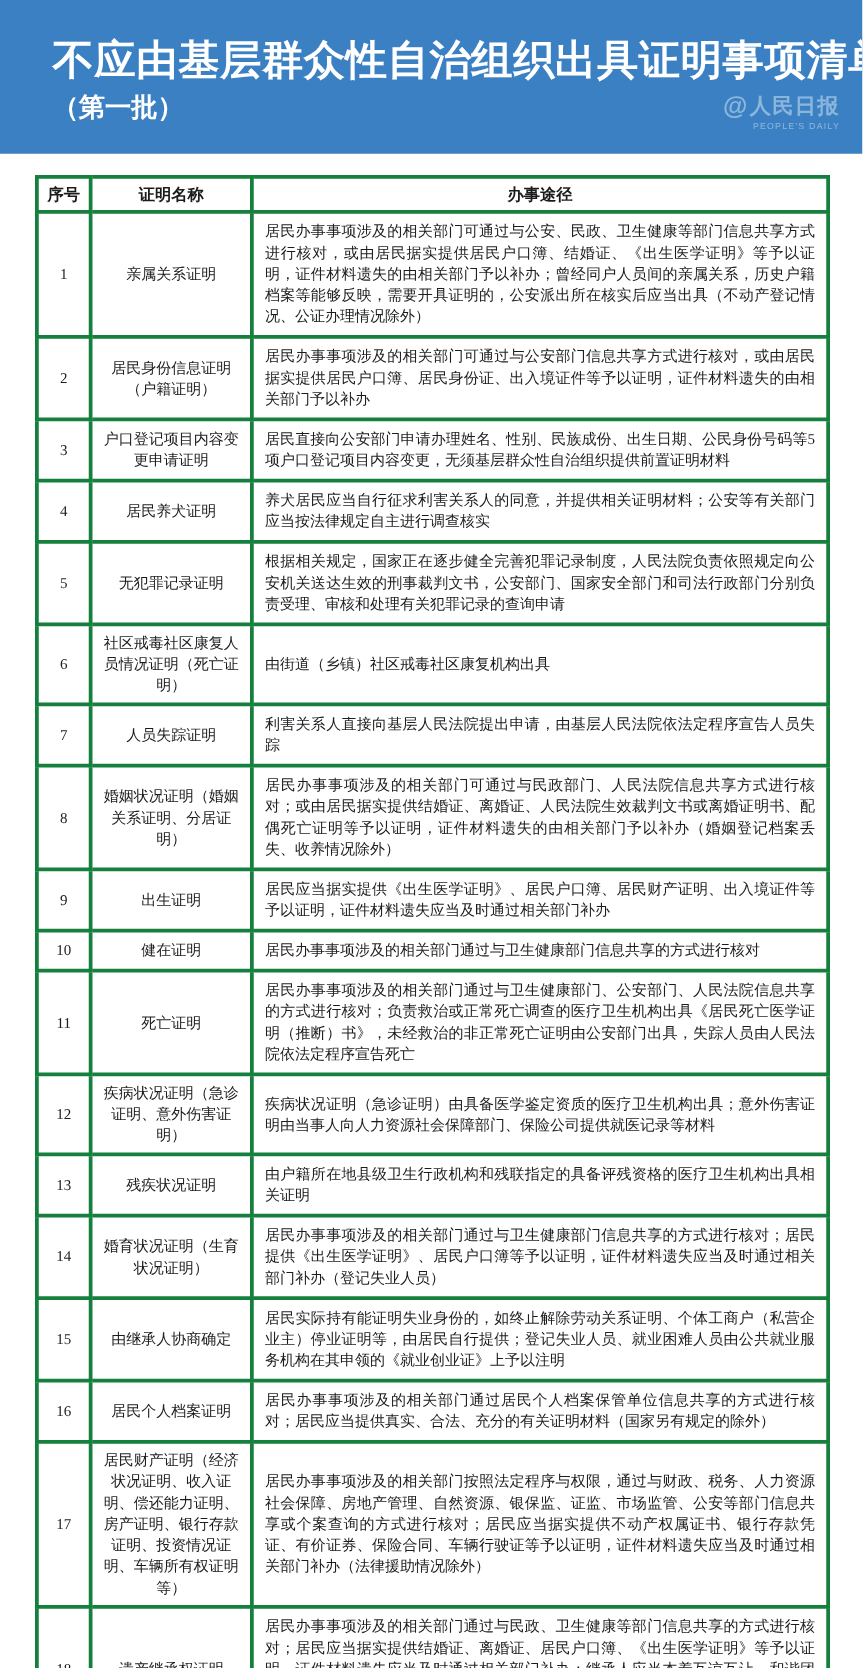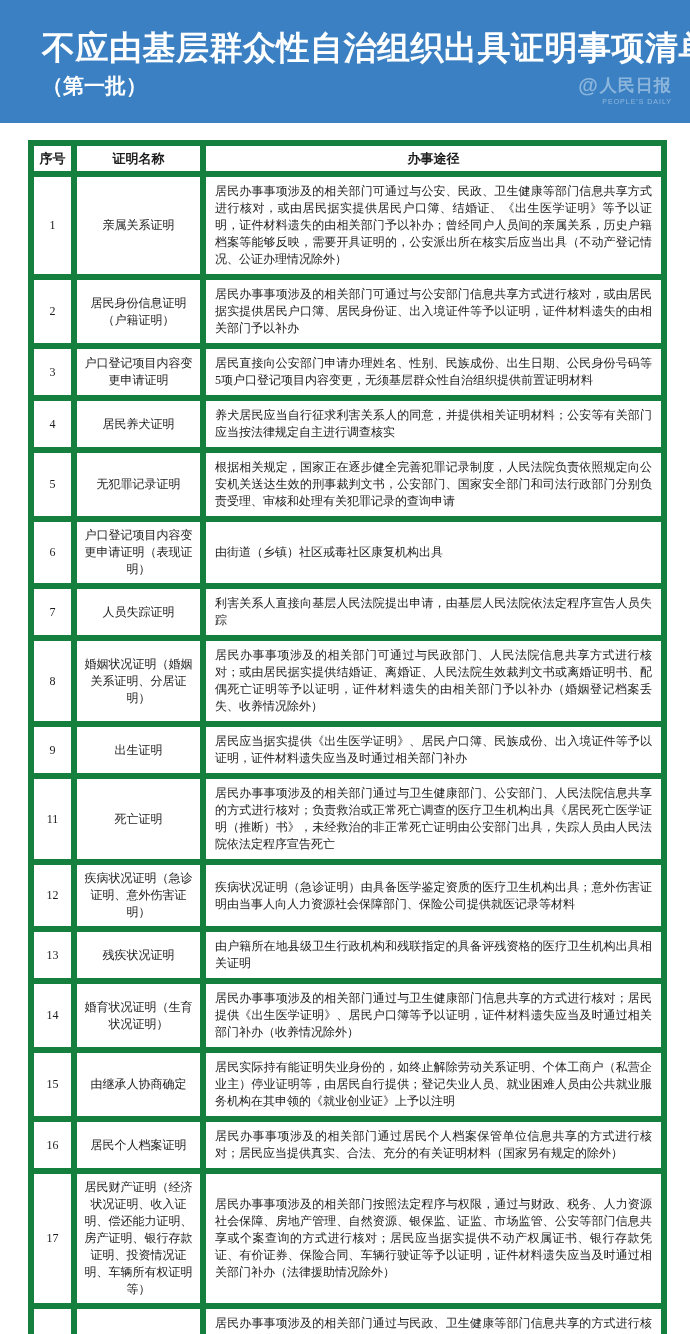--- a/index.html
+++ b/index.html
@@ -73,21 +73,21 @@
   }
   .table-wrap {
     margin: 17px 28px 0 28px;
   }
   table.cert-table {
     width: 633px;
     border-collapse: collapse;
     table-layout: fixed;
   }
   .cert-table th, .cert-table td {
-    border: 6px solid #15803d;
+    border: 3px solid #15803d;
     font-size: 12px;
     line-height: 17px;
     vertical-align: middle;
   }
   .cert-table th {
     font-weight: bold;
     text-align: center;
     padding: 4px 2px;
     font-size: 13px;
   }
@@ -156,57 +156,62 @@
           <td class="td-name">居民养犬证明</td>
           <td class="td-path">养犬居民应当自行征求利害关系人的同意，并提供相关证明材料；公安等有关部门应当按法律规定自主进行调查核实</td>
         </tr>
         <tr>
           <td class="td-no">5</td>
           <td class="td-name">无犯罪记录证明</td>
           <td class="td-path">根据相关规定，国家正在逐步健全完善犯罪记录制度，人民法院负责依照规定向公安机关送达生效的刑事裁判文书，公安部门、国家安全部门和司法行政部门分别负责受理、审核和处理有关犯罪记录的查询申请</td>
         </tr>
         <tr>
           <td class="td-no">6</td>
-          <td class="td-name">户口登记项目内容变更申请证明（表现证明）</td>
+          <td class="td-name">社区戒毒社区康复人员情况证明（死亡证明）</td>
           <td class="td-path">由街道（乡镇）社区戒毒社区康复机构出具</td>
         </tr>
         <tr>
           <td class="td-no">7</td>
           <td class="td-name">人员失踪证明</td>
           <td class="td-path">利害关系人直接向基层人民法院提出申请，由基层人民法院依法定程序宣告人员失踪</td>
         </tr>
         <tr>
           <td class="td-no">8</td>
           <td class="td-name">婚姻状况证明（婚姻关系证明、分居证明）</td>
           <td class="td-path">居民办事事项涉及的相关部门可通过与民政部门、人民法院信息共享方式进行核对；或由居民据实提供结婚证、离婚证、人民法院生效裁判文书或离婚证明书、配偶死亡证明等予以证明，证件材料遗失的由相关部门予以补办（婚姻登记档案丢失、收养情况除外）</td>
         </tr>
         <tr>
           <td class="td-no">9</td>
           <td class="td-name">出生证明</td>
-          <td class="td-path">居民应当据实提供《出生医学证明》、居民户口簿、民族成份、出入境证件等予以证明，证件材料遗失应当及时通过相关部门补办</td>
+          <td class="td-path">居民应当据实提供《出生医学证明》、居民户口簿、居民财产证明、出入境证件等予以证明，证件材料遗失应当及时通过相关部门补办</td>
+        </tr>
+        <tr>
+          <td class="td-no">10</td>
+          <td class="td-name">健在证明</td>
+          <td class="td-path">居民办事事项涉及的相关部门通过与卫生健康部门信息共享的方式进行核对</td>
         </tr>
         <tr>
           <td class="td-no">11</td>
           <td class="td-name">死亡证明</td>
           <td class="td-path">居民办事事项涉及的相关部门通过与卫生健康部门、公安部门、人民法院信息共享的方式进行核对；负责救治或正常死亡调查的医疗卫生机构出具《居民死亡医学证明（推断）书》，未经救治的非正常死亡证明由公安部门出具，失踪人员由人民法院依法定程序宣告死亡</td>
         </tr>
         <tr>
           <td class="td-no">12</td>
           <td class="td-name">疾病状况证明（急诊证明、意外伤害证明）</td>
           <td class="td-path">疾病状况证明（急诊证明）由具备医学鉴定资质的医疗卫生机构出具；意外伤害证明由当事人向人力资源社会保障部门、保险公司提供就医记录等材料</td>
         </tr>
         <tr>
           <td class="td-no">13</td>
           <td class="td-name">残疾状况证明</td>
           <td class="td-path">由户籍所在地县级卫生行政机构和残联指定的具备评残资格的医疗卫生机构出具相关证明</td>
         </tr>
         <tr>
           <td class="td-no">14</td>
           <td class="td-name">婚育状况证明（生育状况证明）</td>
-          <td class="td-path">居民办事事项涉及的相关部门通过与卫生健康部门信息共享的方式进行核对；居民提供《出生医学证明》、居民户口簿等予以证明，证件材料遗失应当及时通过相关部门补办（收养情况除外）</td>
+          <td class="td-path">居民办事事项涉及的相关部门通过与卫生健康部门信息共享的方式进行核对；居民提供《出生医学证明》、居民户口簿等予以证明，证件材料遗失应当及时通过相关部门补办（登记失业人员）</td>
         </tr>
         <tr>
           <td class="td-no">15</td>
           <td class="td-name">由继承人协商确定</td>
           <td class="td-path">居民实际持有能证明失业身份的，如终止解除劳动关系证明、个体工商户（私营企业主）停业证明等，由居民自行提供；登记失业人员、就业困难人员由公共就业服务机构在其申领的《就业创业证》上予以注明</td>
         </tr>
         <tr>
           <td class="td-no">16</td>
           <td class="td-name">居民个人档案证明</td>
           <td class="td-path">居民办事事项涉及的相关部门通过居民个人档案保管单位信息共享的方式进行核对；居民应当提供真实、合法、充分的有关证明材料（国家另有规定的除外）</td>

